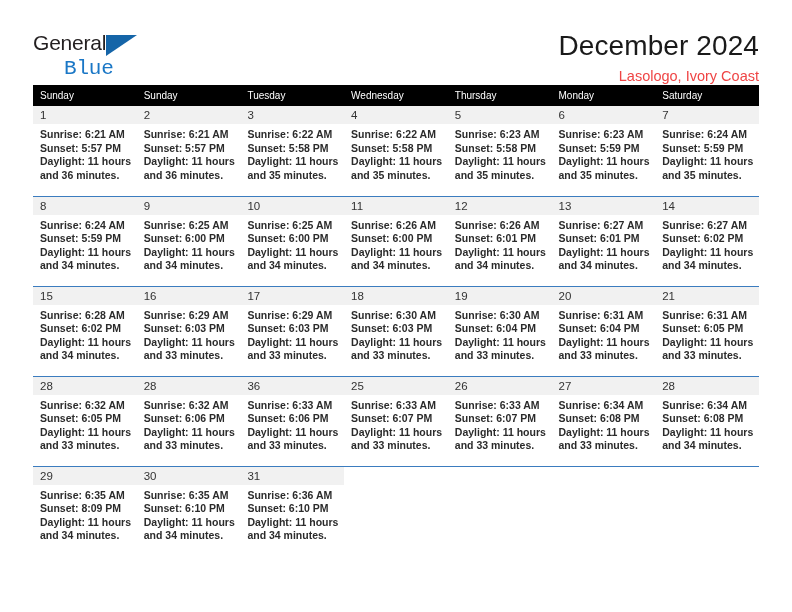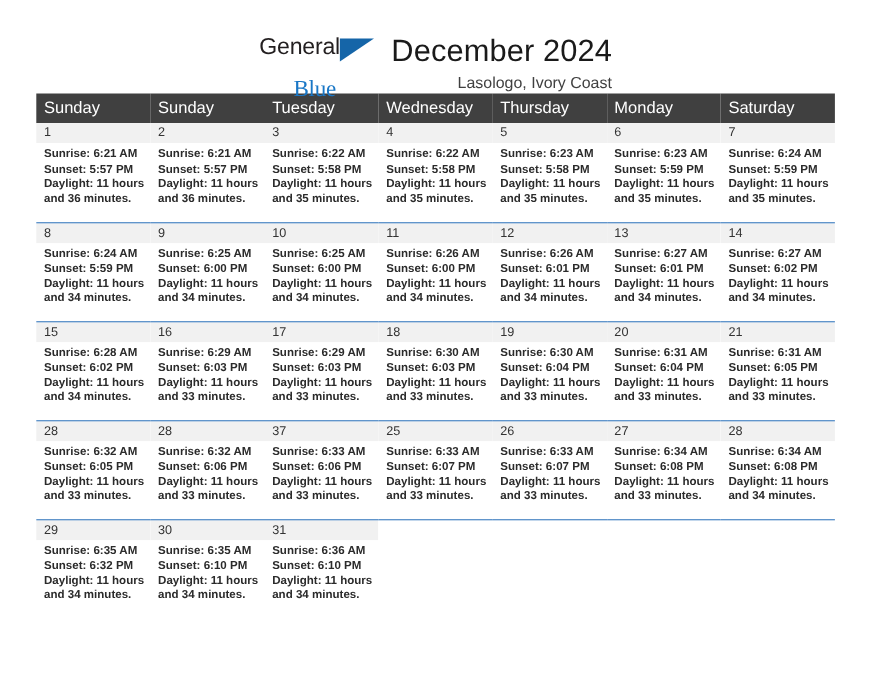--- a/index.html
+++ b/index.html
@@ -19,21 +19,21 @@
     width: 792px;
     height: 612px;
     box-sizing: border-box;
     padding: 0 33px;
   }
 
   
   .topbar {
     display: flex;
     align-items: flex-start;
-    justify-content: center;
+    justify-content: space-between;
     padding-top: 30px;
     height: 72px;
     box-sizing: border-box;
   }
   .logo {
     position: relative;
     width: 120px;
     height: 48px;
     user-select: none;
   }
@@ -51,55 +51,55 @@
     left: 73px;
     top: 5px;
     width: 0;
     height: 0;
     border-left: 31px solid #1565a8;
     border-bottom: 21px solid transparent;
   }
   .logo-blue {
     position: absolute;
     left: 31px;
-    top: 38px;
+    top: 27px;
     font-size: 21px;
     letter-spacing: -0.2px;
     color: #1a77c6;
-    font-family: Liberation Serif, serif;
+    font-family: Liberation Mono, monospace;
   }
   .titles {
     text-align: right;
     padding-top: 0px;
   }
   .cal-title {
     font-size: 28px;
     font-weight: normal;
     color: #1a1a1a;
     line-height: 32px;
     letter-spacing: 0.1px;
   }
   .cal-subtitle {
     font-size: 14.5px;
-    color: #404040;
+    color: #ef4444;
     line-height: 20px;
     margin-top: 4px;
   }
 
   
   .calendar {
     margin-top: 13px;
     width: 726px;
     border-collapse: collapse;
     table-layout: fixed;
   }
   .calendar th {
-    background: #404040;
+    background: #000000;
     color: #ffffff;
-    font-size: 15px;
+    font-size: 10px;
     font-weight: normal;
     text-align: left;
     padding: 5px 0 5px 7px;
     height: 19px;
     box-sizing: border-box;
     border: none;
   }
   .week-row td {
     vertical-align: top;
     padding: 0;
@@ -424,21 +424,21 @@
               <div class="info">
                 <div>Sunrise: 6:32 AM</div>
                 <div>Sunset: 6:06 PM</div>
                 <div>Daylight: 11 hours</div>
                 <div>and 33 minutes.</div>
               </div>
             </div>
           </td>
           <td>
             <div class="daycell">
-              <div class="daynum">37</div>
+              <div class="daynum">36</div>
               <div class="info">
                 <div>Sunrise: 6:33 AM</div>
                 <div>Sunset: 6:06 PM</div>
                 <div>Daylight: 11 hours</div>
                 <div>and 33 minutes.</div>
               </div>
             </div>
           </td>
           <td>
             <div class="daycell">
@@ -484,21 +484,21 @@
               </div>
             </div>
           </td>
         </tr>
         <tr class="week-row">
           <td>
             <div class="daycell">
               <div class="daynum">29</div>
               <div class="info">
                 <div>Sunrise: 6:35 AM</div>
-                <div>Sunset: 6:32 PM</div>
+                <div>Sunset: 8:09 PM</div>
                 <div>Daylight: 11 hours</div>
                 <div>and 34 minutes.</div>
               </div>
             </div>
           </td>
           <td>
             <div class="daycell">
               <div class="daynum">30</div>
               <div class="info">
                 <div>Sunrise: 6:35 AM</div>

